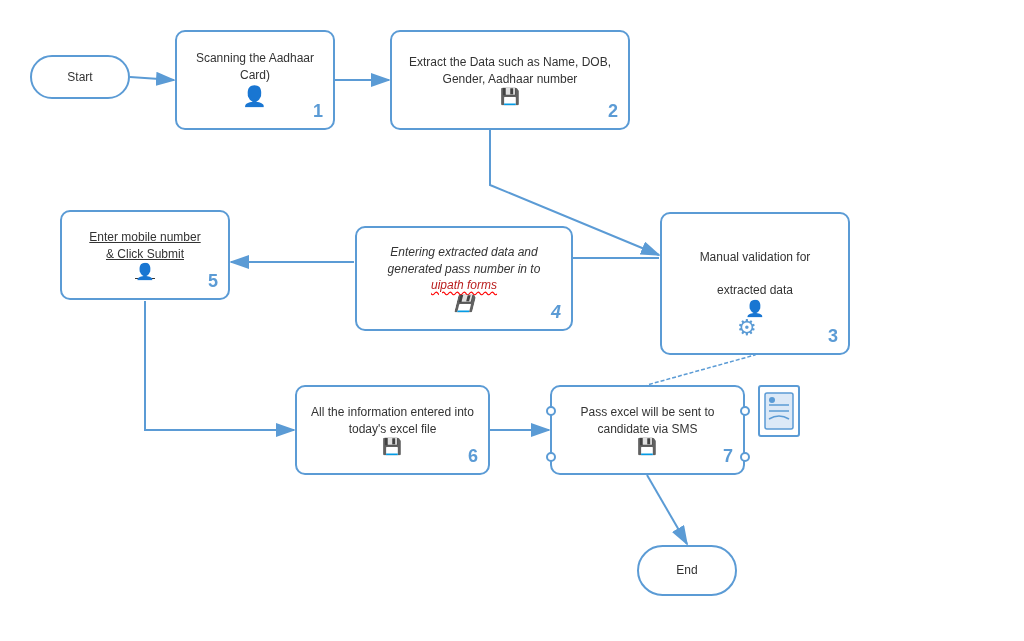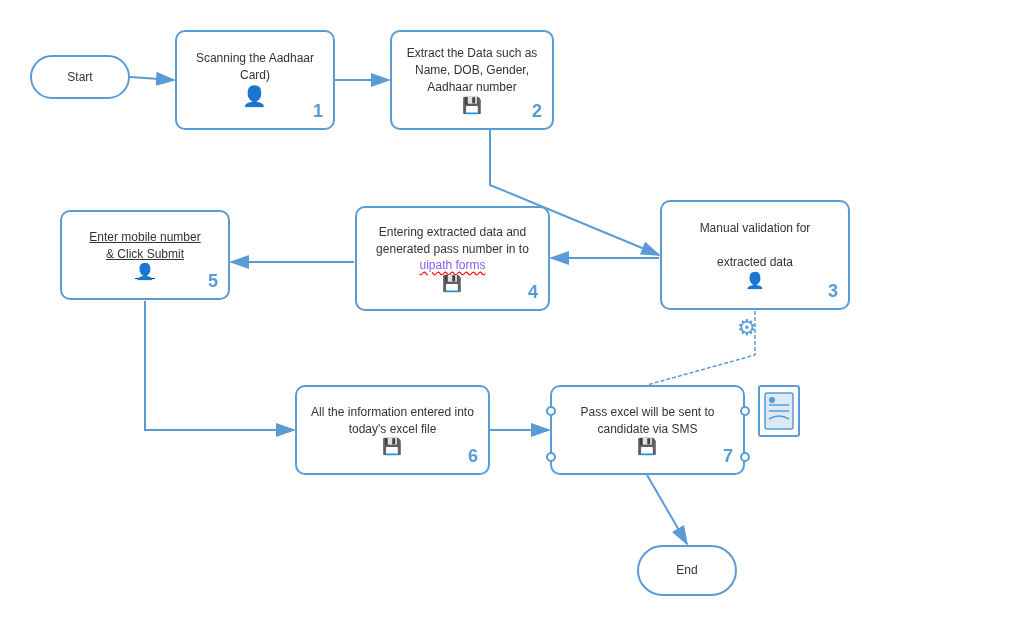--- a/index.html
+++ b/index.html
@@ -61,21 +61,21 @@
       pointer-events: none;
     }
     .node-text {
       font-size: 12px;
       color: #333;
       line-height: 1.4;
       text-align: center;
     }
     .uipath-text {
       text-decoration: underline wavy red;
-      color: #8b5cf6;
+      color: #b91c1c;
     }
   </style>
 </head>
 <body>
 
 <div class="diagram-container">
 
   <svg class="arrows-svg">
     <defs>
       <marker id="arrowhead" markerWidth="10" markerHeight="7" refX="9" refY="3.5" orient="auto">
@@ -109,33 +109,33 @@
   <div class="node rounded" style="left:30px; top:55px; width:100px; height:44px;">
     <span class="node-text">Start</span>
   </div>
 
   <div class="node" style="left:175px; top:30px; width:160px; height:100px;">
     <span class="node-text">Scanning the Aadhaar Card)</span>
     <span class="icon">👤</span>
     <span class="step-num">1</span>
   </div>
 
-  <div class="node" style="left:390px; top:30px; width:164px; height:100px;">
+  <div class="node" style="left:390px; top:30px; width:240px; height:100px;">
     <span class="node-text">Extract the Data such as Name, DOB, Gender, Aadhaar number</span>
     <span class="icon-small">💾</span>
     <span class="step-num">2</span>
   </div>
 
-  <div class="node" style="left:660px; top:200px; width:190px; height:110px;">
+  <div class="node" style="left:660px; top:212px; width:190px; height:143px;">
     <span class="node-text">Manual validation for<br><br>extracted data</span>
     <span class="icon-small">👤</span>
     <span class="step-num">3</span>
   </div>
 
-  <div class="node" style="left:355px; top:206px; width:195px; height:105px;">
+  <div class="node" style="left:355px; top:226px; width:218px; height:105px;font-style:italic;">
     <span class="node-text">Entering extracted data and generated pass number in to<br><span class="uipath-text">uipath forms</span></span>
     <span class="icon-small">💾</span>
     <span class="step-num">4</span>
   </div>
 
   <div class="node" style="left:60px; top:210px; width:170px; height:90px;text-decoration:underline;">
     <span class="node-text">Enter mobile number<br>&amp; Click Submit</span>
     <span class="icon-small">👤</span>
     <span class="step-num">5</span>
   </div>

